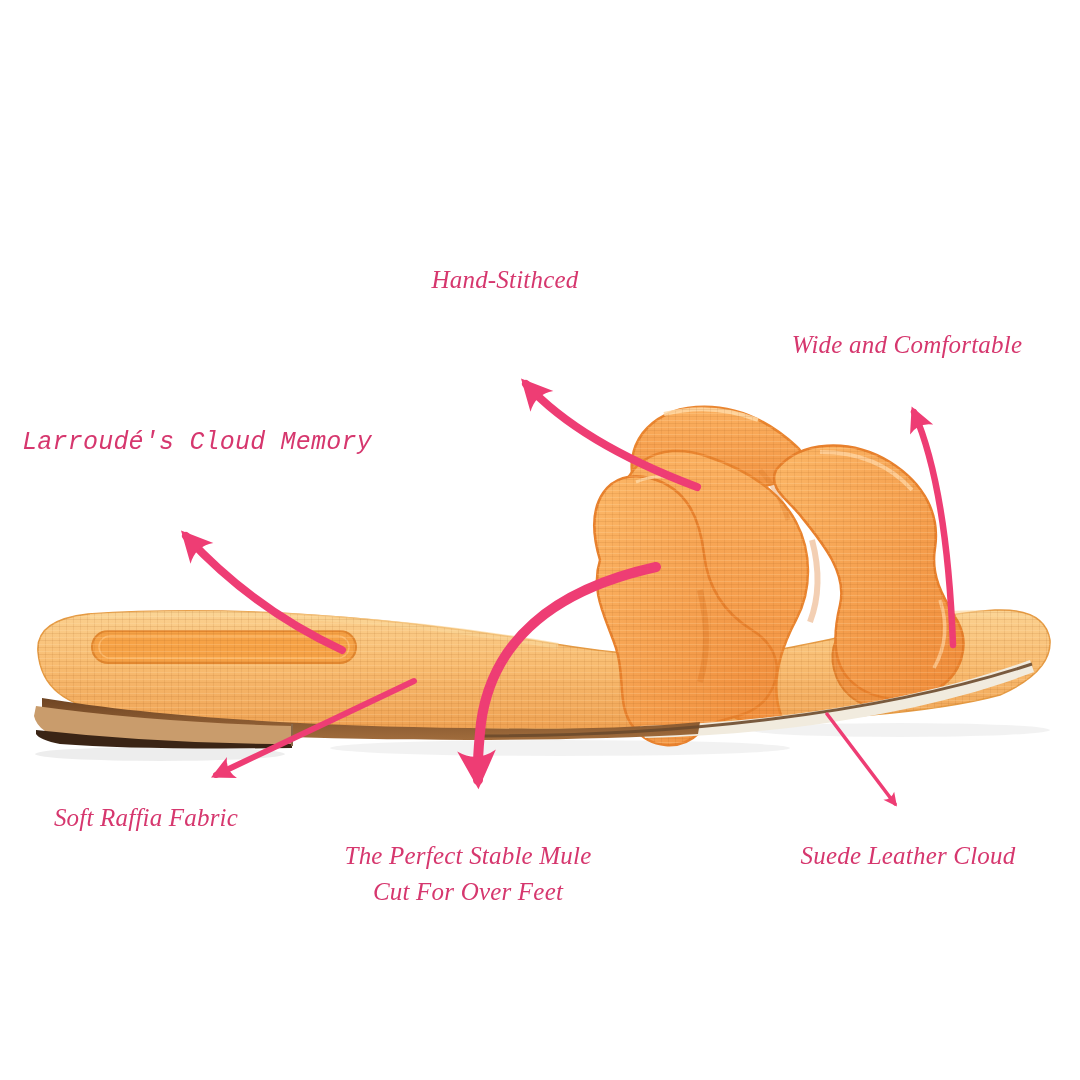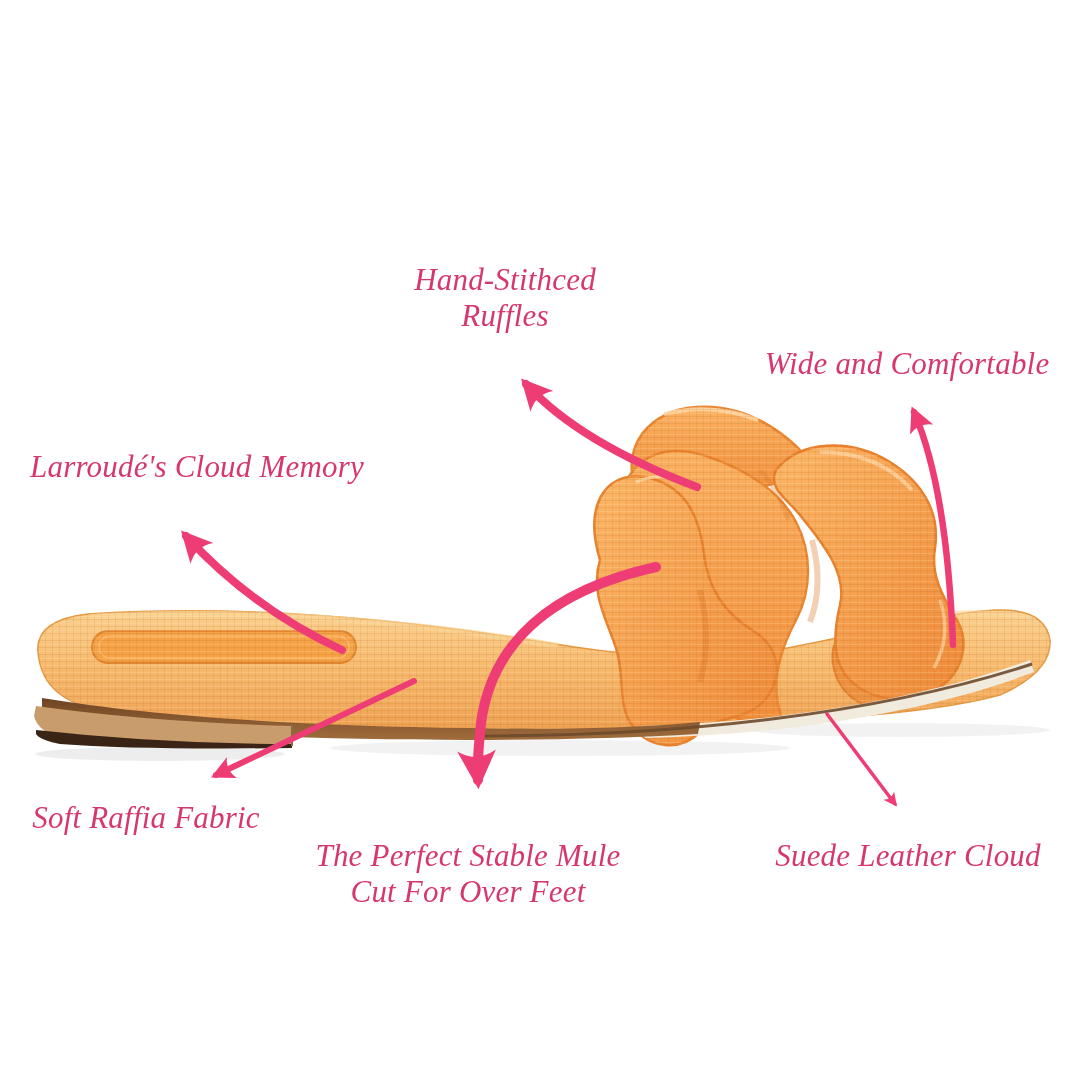--- a/index.html
+++ b/index.html
@@ -14,21 +14,21 @@
   #shoe-svg {
     position: absolute;
     left: 0; top: 0;
     width: 1080px; height: 1080px;
   }
   .label {
     position: absolute;
     transform: translateX(-50%);
     text-align: center;
     font-style: italic;
-    font-size: 31px;
+    font-size: 25px;
     line-height: 36px;
     color: #D6376E;
     white-space: nowrap;
     letter-spacing: 0.2px;
   }
   .label span { display: block; }
 </style>
 </head>
 <body>
 
@@ -168,28 +168,27 @@
       <path d="M 953 645 Q 947 488 914 412" stroke-width="6.5" marker-end="url(#ah)"></path>
       <path d="M 342 650 Q 252 608 186 536" stroke-width="8" marker-end="url(#ah)"></path>
       <path d="M 414 681 L 216 775" stroke-width="6" marker-end="url(#ah)"></path>
       <path d="M 656 567 C 552 590 492 642 481 723 Q 477 760 478 780" stroke-width="10" marker-end="url(#ah)"></path>
       <path d="M 827 714 L 895 804" stroke-width="3.5" marker-end="url(#ah)"></path>
     </g>
   </svg>
 
   <div class="label" style="left:505px; top:262px;">
     <span>Hand-Stithced</span>
-    <span>Ruffles</span>
-  </div>
-
-  <div class="label" style="left:907px; top:346px;text-align:center;">
+  </div>
+
+  <div class="label" style="left:907px; top:327px;text-align:center;">
     <span>Wide and Comfortable</span>
   </div>
 
-  <div class="label" style="left:197px; top:449px;">
+  <div class="label" style="left:197px; top:425px;font-family:Liberation Mono, monospace;">
     <span>Larroudé's Cloud Memory</span>
   </div>
 
   <div class="label" style="left:146px; top:800px;">
     <span>Soft Raffia Fabric</span>
   </div>
 
   <div class="label" style="left:468px; top:838px;">
     <span>The Perfect Stable Mule</span>
     <span>Cut For Over Feet</span>

